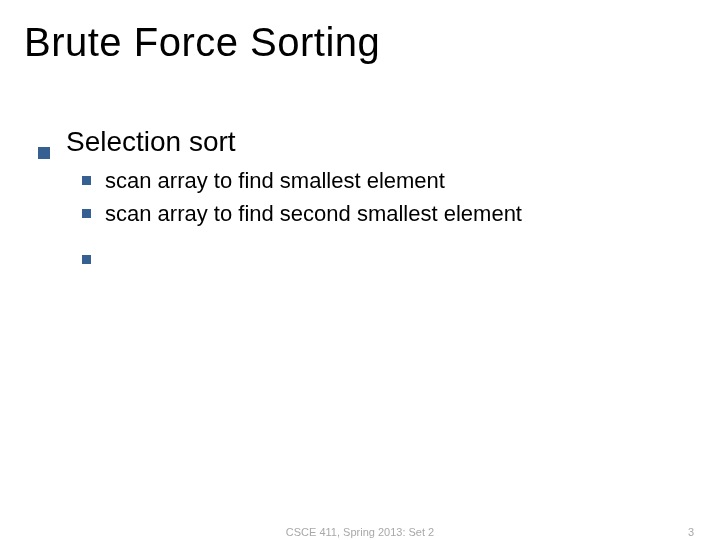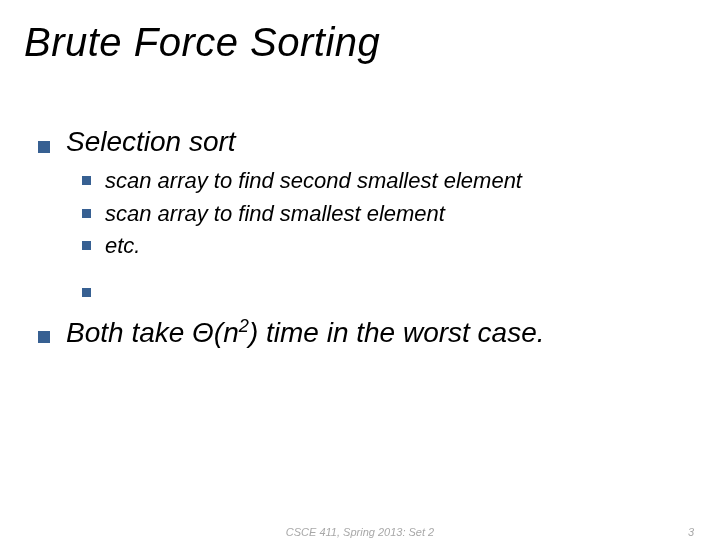--- a/index.html
+++ b/index.html
@@ -11,39 +11,38 @@
     font-family: Arial, Helvetica, sans-serif;
     color: #000000;
     overflow: hidden;
     position: relative;
   }
   .slide {
     width: 720px;
     height: 540px;
     position: relative;
     box-sizing: border-box;
-    font-style: italic;
   }
   .title {
     position: absolute;
     top: 20px;
     left: 24px;
     font-size: 40px;
     font-weight: 400;
     letter-spacing: 0.5px;
   }
   .content {
     position: absolute;
     top: 118px;
     left: 38px;
     right: 30px;
   }
   .lvl1 {
     display: flex;
-    align-items: center;
+    align-items: flex-end;
     margin-bottom: 8px;
   }
   .lvl1 .bullet {
     width: 12px;
     height: 12px;
     background: #376092;
     flex: 0 0 auto;
     margin-top: 10px;
     margin-right: 16px;
   }
@@ -108,42 +107,34 @@
 
   <div class="content">
 
     <div class="lvl1 gap-before">
       <div class="bullet"></div>
       <div class="text">Selection sort</div>
     </div>
     <div class="sub">
       <div class="lvl2">
         <div class="bullet"></div>
-        <div class="text">scan array to find second smallest element</div>
-      </div>
-      <div class="lvl2">
-        <div class="bullet"></div>
         <div class="text">scan array to find smallest element</div>
       </div>
       <div class="lvl2">
         <div class="bullet"></div>
-        <div class="text">etc.</div>
+        <div class="text">scan array to find second smallest element</div>
       </div>
     </div>
 
     <div class="sub">
       <div class="lvl2">
         <div class="bullet"></div>
       </div>
     </div>
 
-    <div class="lvl1 gap-before">
-      <div class="bullet"></div>
-      <div class="text"><span>Both take Θ(n</span><sup>2</sup><span>) time in the worst case.</span></div>
-    </div>
 
   </div>
 
   <div class="footer">
     <div class="footer-center">CSCE 411, Spring 2013: Set 2</div>
     <div class="footer-right">3</div>
   </div>
 
 </div>
 

